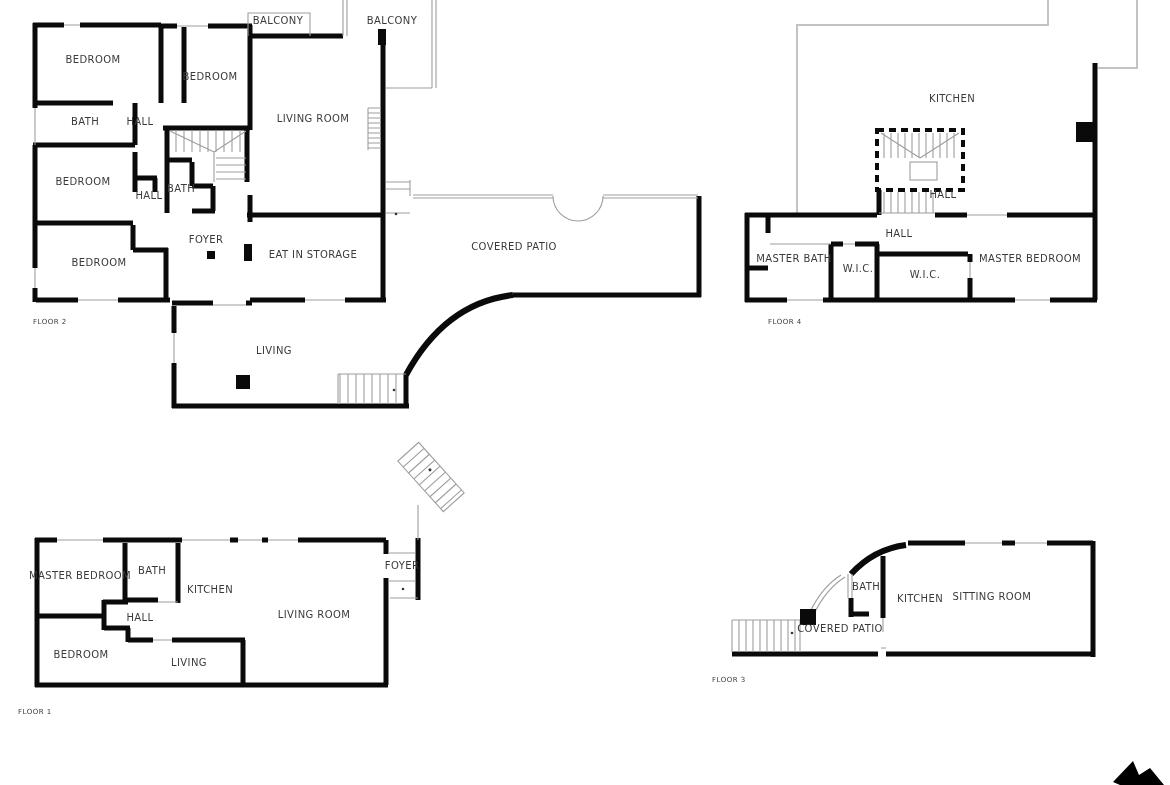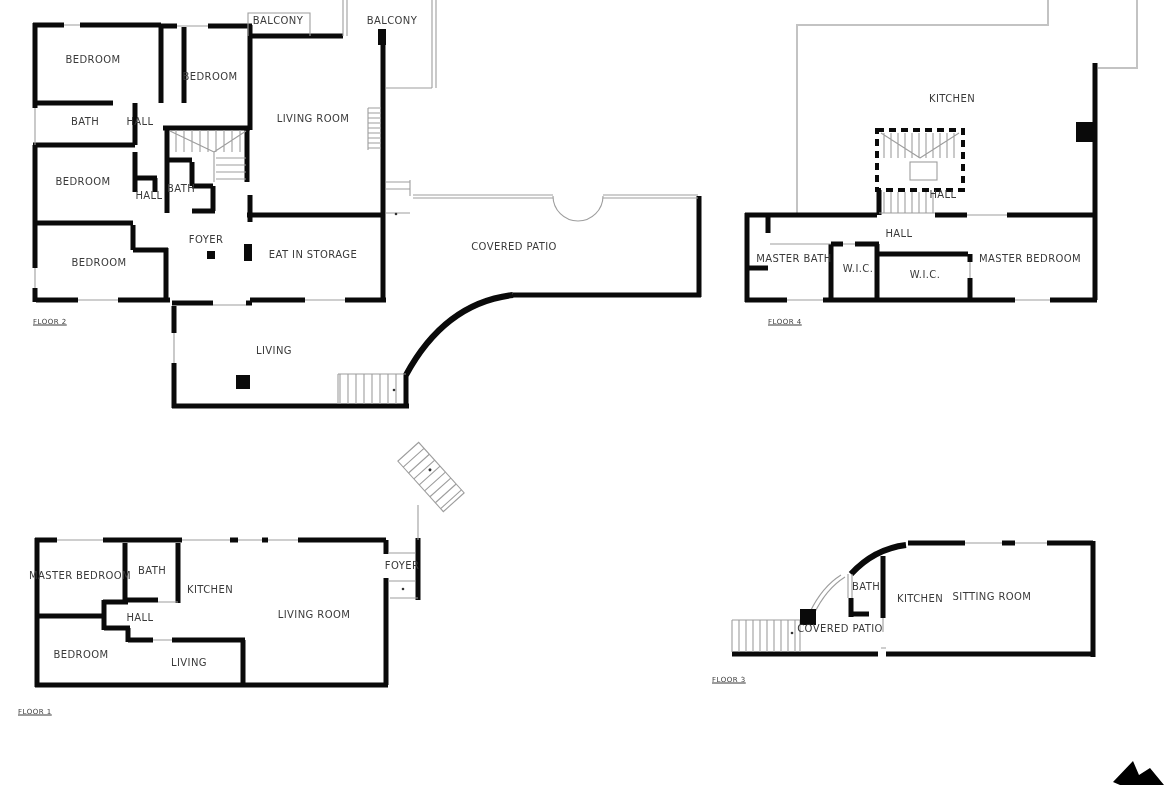--- a/index.html
+++ b/index.html
@@ -22,21 +22,21 @@
   .light{stroke:var(--light);stroke-width:2;fill:none;}
   .solid{fill:var(--wall);stroke:none;}
   .dashwall{stroke:var(--wall);stroke-width:4;fill:none;stroke-dasharray:7 5;}
   .dot{fill:#333;stroke:none;}
   .lbl{
     position:absolute;font-size:10px;letter-spacing:.4px;color:var(--label);
     white-space:nowrap;transform:translate(-50%,-50%);line-height:1;
   }
   .flabel{
     position:absolute;font-size:7px;letter-spacing:.5px;color:var(--label);
-    white-space:nowrap;transform:translate(0,-50%);line-height:1;text-decoration:underline;
+    white-space:nowrap;transform:translate(0,-50%);line-height:1;
   }
 </style>
 </head>
 <body>
 
 <div id="sheet">
 
   <svg id="plan-svg" viewBox="0 0 1170 785" xmlns="http://www.w3.org/2000/svg">
 
     <g>

